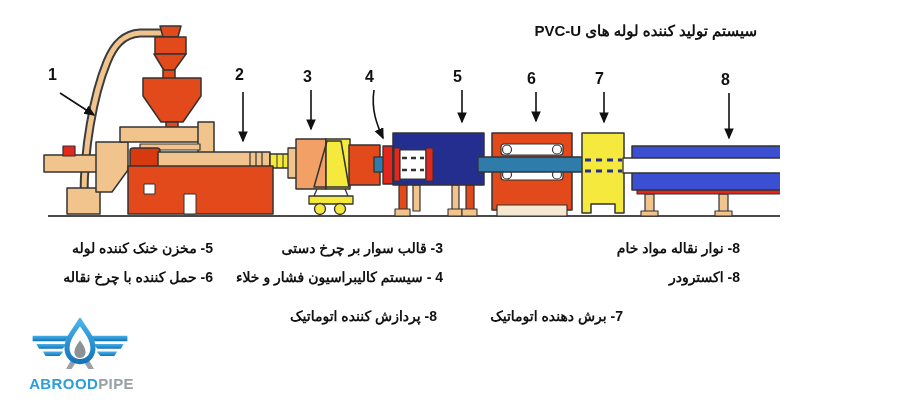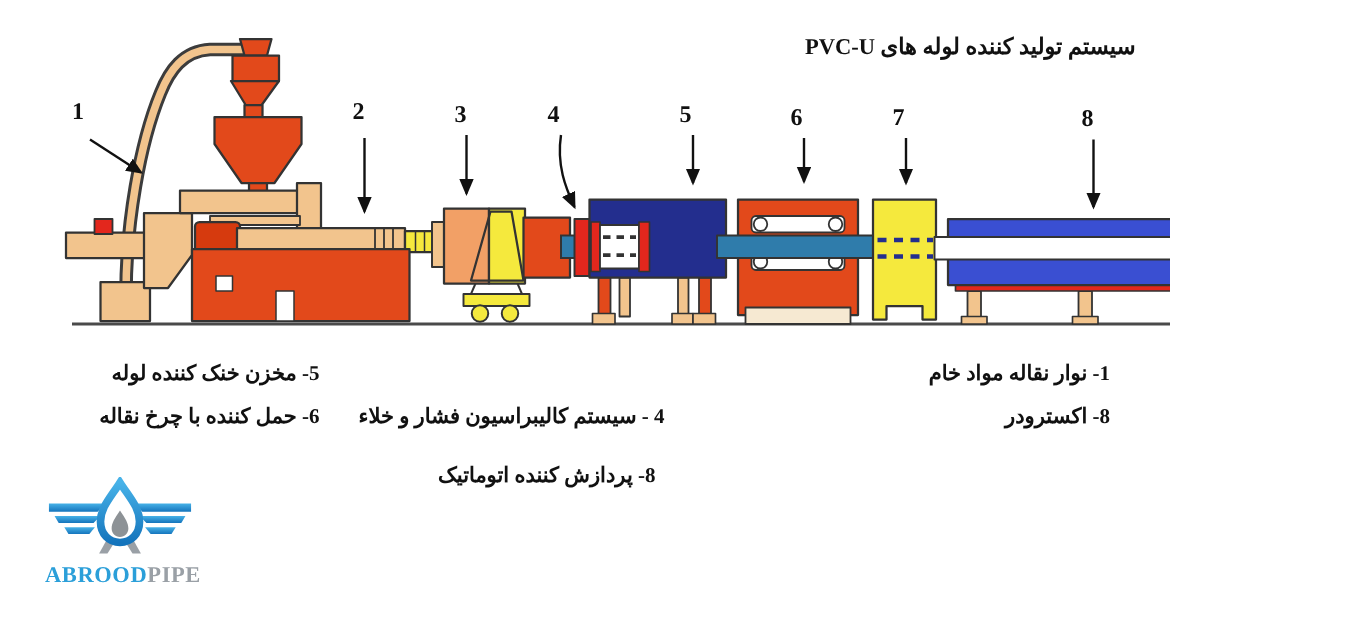--- a/index.html
+++ b/index.html
@@ -1,17 +1,17 @@
 <!DOCTYPE html>
 <html><head>
 <meta charset="utf-8">
 <style>
   html,body{margin:0;padding:0;background:#fff;}
   #stage{position:relative;width:780px;height:411px;background:#ffffff;overflow:hidden;
-         font-family:Liberation Serif, serif;}
+         font-family:Liberation Sans, sans-serif;}
   #machines{position:absolute;left:0;top:0;}
   .txt{position:absolute;color:#111;white-space:nowrap;}
   .title{direction:rtl;font-size:15px;font-weight:bold;}
   .lg{direction:rtl;font-size:14px;font-weight:bold;}
   .num{font-size:16px;font-weight:bold;color:#111;}
   .logo-wrap{position:absolute;left:26px;top:318px;width:108px;text-align:center;}
   .logo-text{font-size:15px;font-weight:bold;letter-spacing:.4px;margin-top:1px;text-align:right;}
   .logo-text .p1{color:#2b9fd9;}
   .logo-text .p2{color:#9aa0a6;}
 </style>
@@ -146,25 +146,27 @@
 
   <div class="txt num" style="left:48px;top:66px;">1</div>
   <div class="txt num" style="left:235px;top:66px;">2</div>
   <div class="txt num" style="left:303px;top:68px;">3</div>
   <div class="txt num" style="left:365px;top:68px;">4</div>
   <div class="txt num" style="left:453px;top:68px;">5</div>
   <div class="txt num" style="left:527px;top:70px;">6</div>
   <div class="txt num" style="left:595px;top:70px;">7</div>
   <div class="txt num" style="left:721px;top:71px;">8</div>
 
-  <div class="txt lg" style="right:40px;top:240px;">1- نوار نقاله مواد خام</div>
+  <div class="txt lg" style="right:40px;top:240px;">8- نوار نقاله مواد خام</div>
   <div class="txt lg" style="right:40px;top:269px;">8- اکسترودر</div>
+  <div class="txt lg" style="right:337px;top:240px;">3- قالب سوار بر چرخ دستی</div>
   <div class="txt lg" style="right:337px;top:269px;">4 - سیستم کالیبراسیون فشار و خلاء</div>
   <div class="txt lg" style="right:567px;top:240px;">5- مخزن خنک کننده لوله</div>
   <div class="txt lg" style="right:567px;top:269px;margin-left:40px;">6- حمل کننده با چرخ نقاله</div>
+  <div class="txt lg" style="right:157px;top:308px;">7- برش دهنده اتوماتیک</div>
   <div class="txt lg" style="right:343px;top:308px;">8- پردازش کننده اتوماتیک</div>
 
   <div class="logo-wrap">
     <svg width="104" height="52" viewBox="0 0 104 56">
       <g fill="url(#wg)">
         <linearGradient id="wg" x1="0" y1="0" x2="0" y2="1">
           <stop offset="0" stop-color="#47b2e8"></stop>
             <stop offset="1" stop-color="#1474bc"></stop>
         </linearGradient>
         <path d="M1,19 L41,19 L36,25 L1,25 Z"></path>

